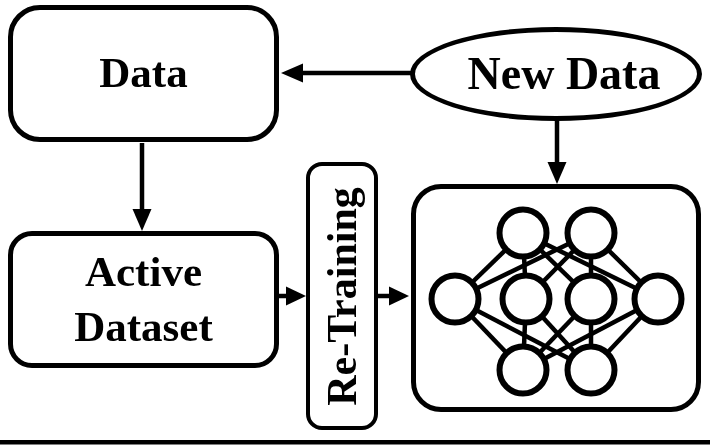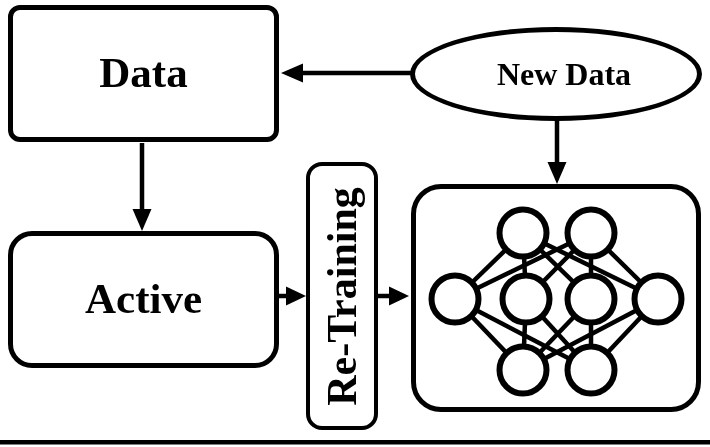--- a/index.html
+++ b/index.html
@@ -28,29 +28,29 @@
   .node .label {
     font-weight: 700;
     font-size: 43px;
     line-height: 1.26;
     white-space: nowrap;
   }
 
   .box-data-selection {
     left: 8px; top: 5px;
     width: 271px; height: 137px;
-    border-radius: 12px;
+    border-radius: 32px;
   }
 
   .ellipse-new-data {
     left: 410px; top: 27px;
     width: 292px; height: 94px;
     border-radius: 50%;
   }
-  .ellipse-new-data .label { font-size: 32px; margin-left: 16px; }
+  .ellipse-new-data .label { font-size: 46px; margin-left: 16px; }
 
   .box-active-dataset {
     left: 8px; top: 231px;
     width: 271px; height: 137px;
     border-radius: 24px;
   }
 
   .box-re-training {
     left: 306px; top: 162px;
     width: 72px; height: 268px;
@@ -95,20 +95,21 @@
     </div>
   </div>
 
   <div class="node ellipse-new-data">
     <div class="label">New Data</div>
   </div>
 
   <div class="node box-active-dataset">
     <div class="label">
       <div>Active</div>
+      <div>Dataset</div>
     </div>
   </div>
 
   <div class="node box-re-training">
     <div class="label">Re-Training</div>
   </div>
 
   <div class="node box-neural-network"></div>
 
   <svg class="overlay" width="710" height="447" viewBox="0 0 710 447" fill="none" xmlns="http://www.w3.org/2000/svg">

